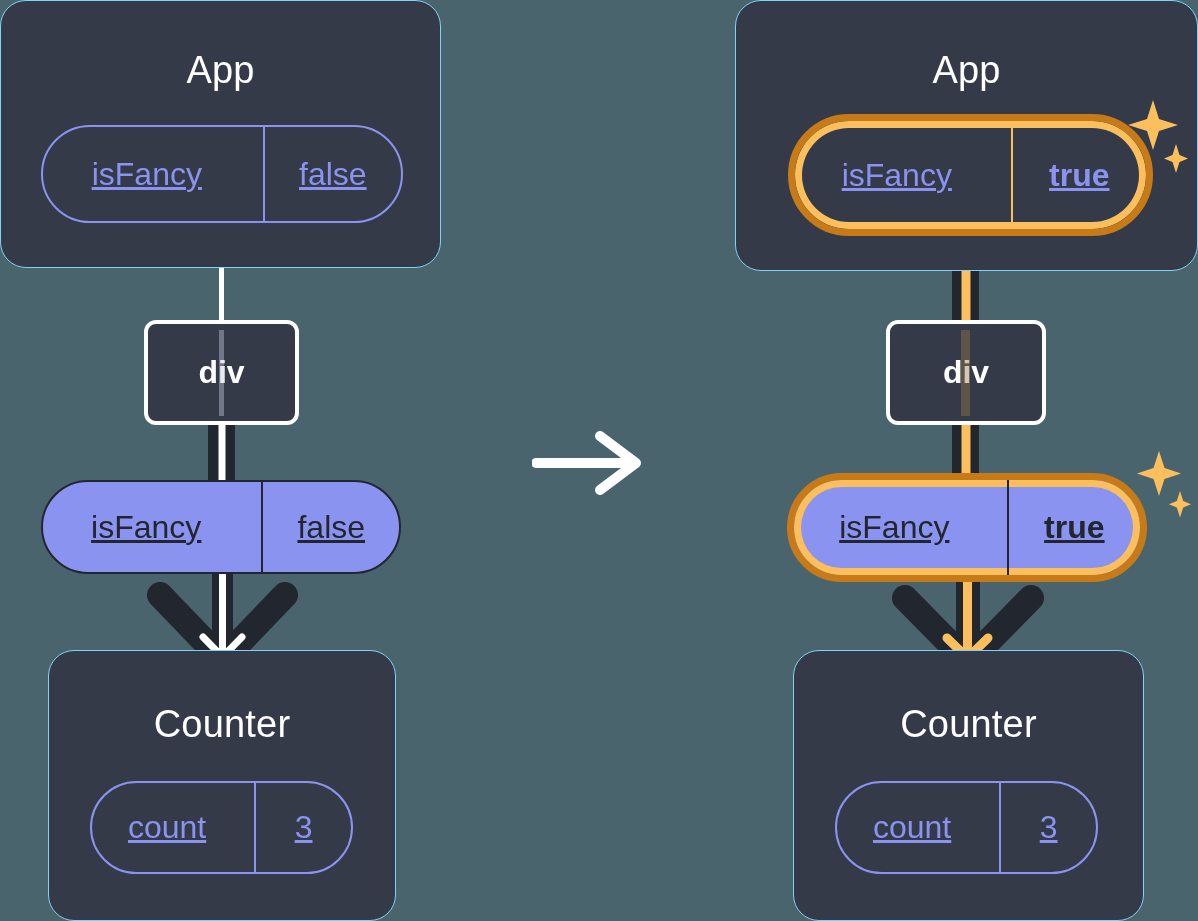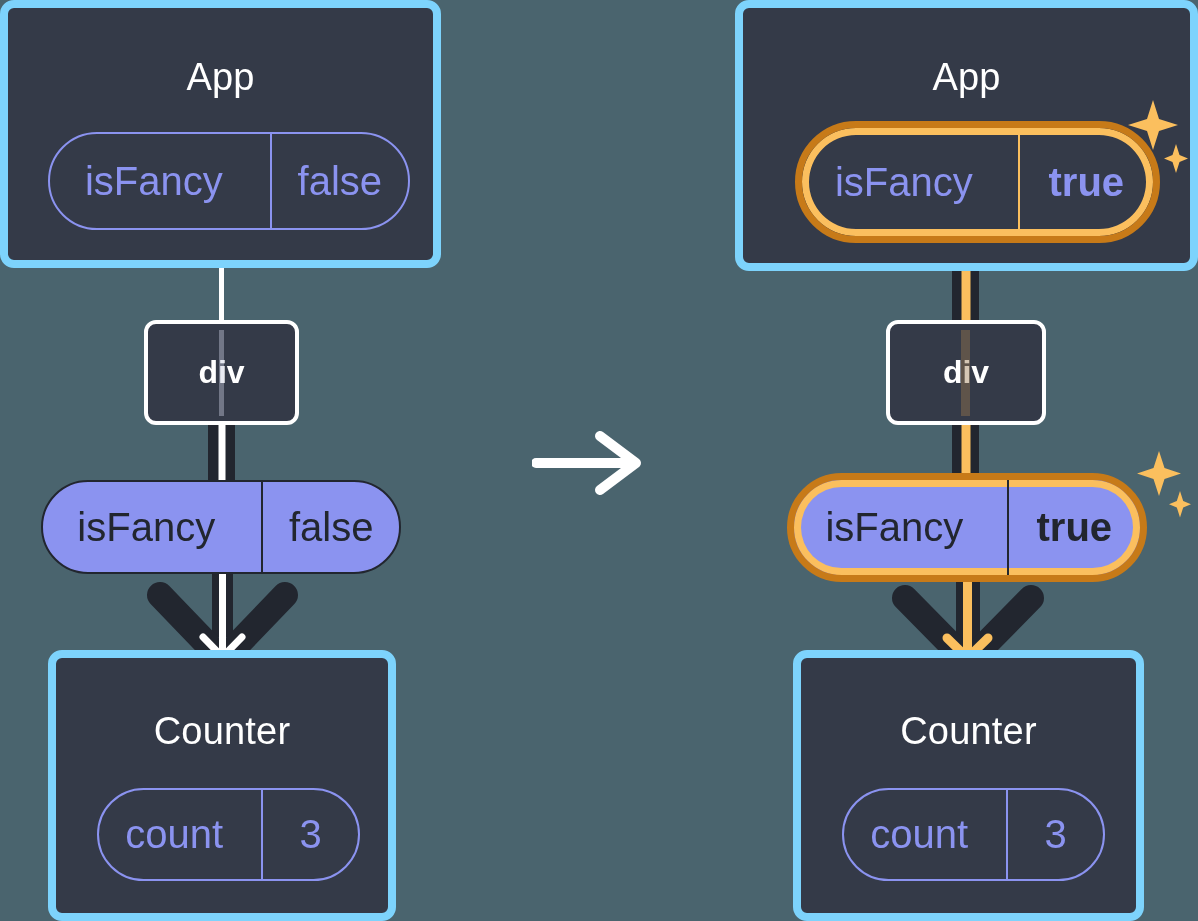--- a/index.html
+++ b/index.html
@@ -22,22 +22,22 @@
     height: 921px;
   }
 
   
   .abs { position: absolute; }
 
   
   .comp-box {
     position: absolute;
     background: #343a48;
-    border: 8px solid #7dd3fc;
-    border-radius: 14px;
+    border: 1px solid #7dd3fc;
+    border-radius: 26px;
     box-sizing: border-box;
     z-index: 4;
   }
   .comp-title {
     position: absolute;
     left: 0; right: 0;
     text-align: center;
     color: #ffffff;
     font-size: 38px;
     font-weight: 400;
@@ -67,22 +67,23 @@
     display: flex;
     align-items: stretch;
     border-radius: 999px;
     z-index: 8;
   }
   .pill .cell {
     display: flex;
     align-items: center;
     justify-content: center;
     box-sizing: border-box;
-    font-size: 40px;
+    font-size: 32px;
     white-space: nowrap;
+    text-decoration: underline;
   }
   .pill .cell.key { flex: 0 0 58%; }
   .pill .cell.val { flex: 1 1 auto; margin-left: 12px; }
 
   
   .pill.outline {
     border: 2px solid #8b93f0;
     background: transparent;
   }
   .pill.outline .cell { color: #8b93f0; }

